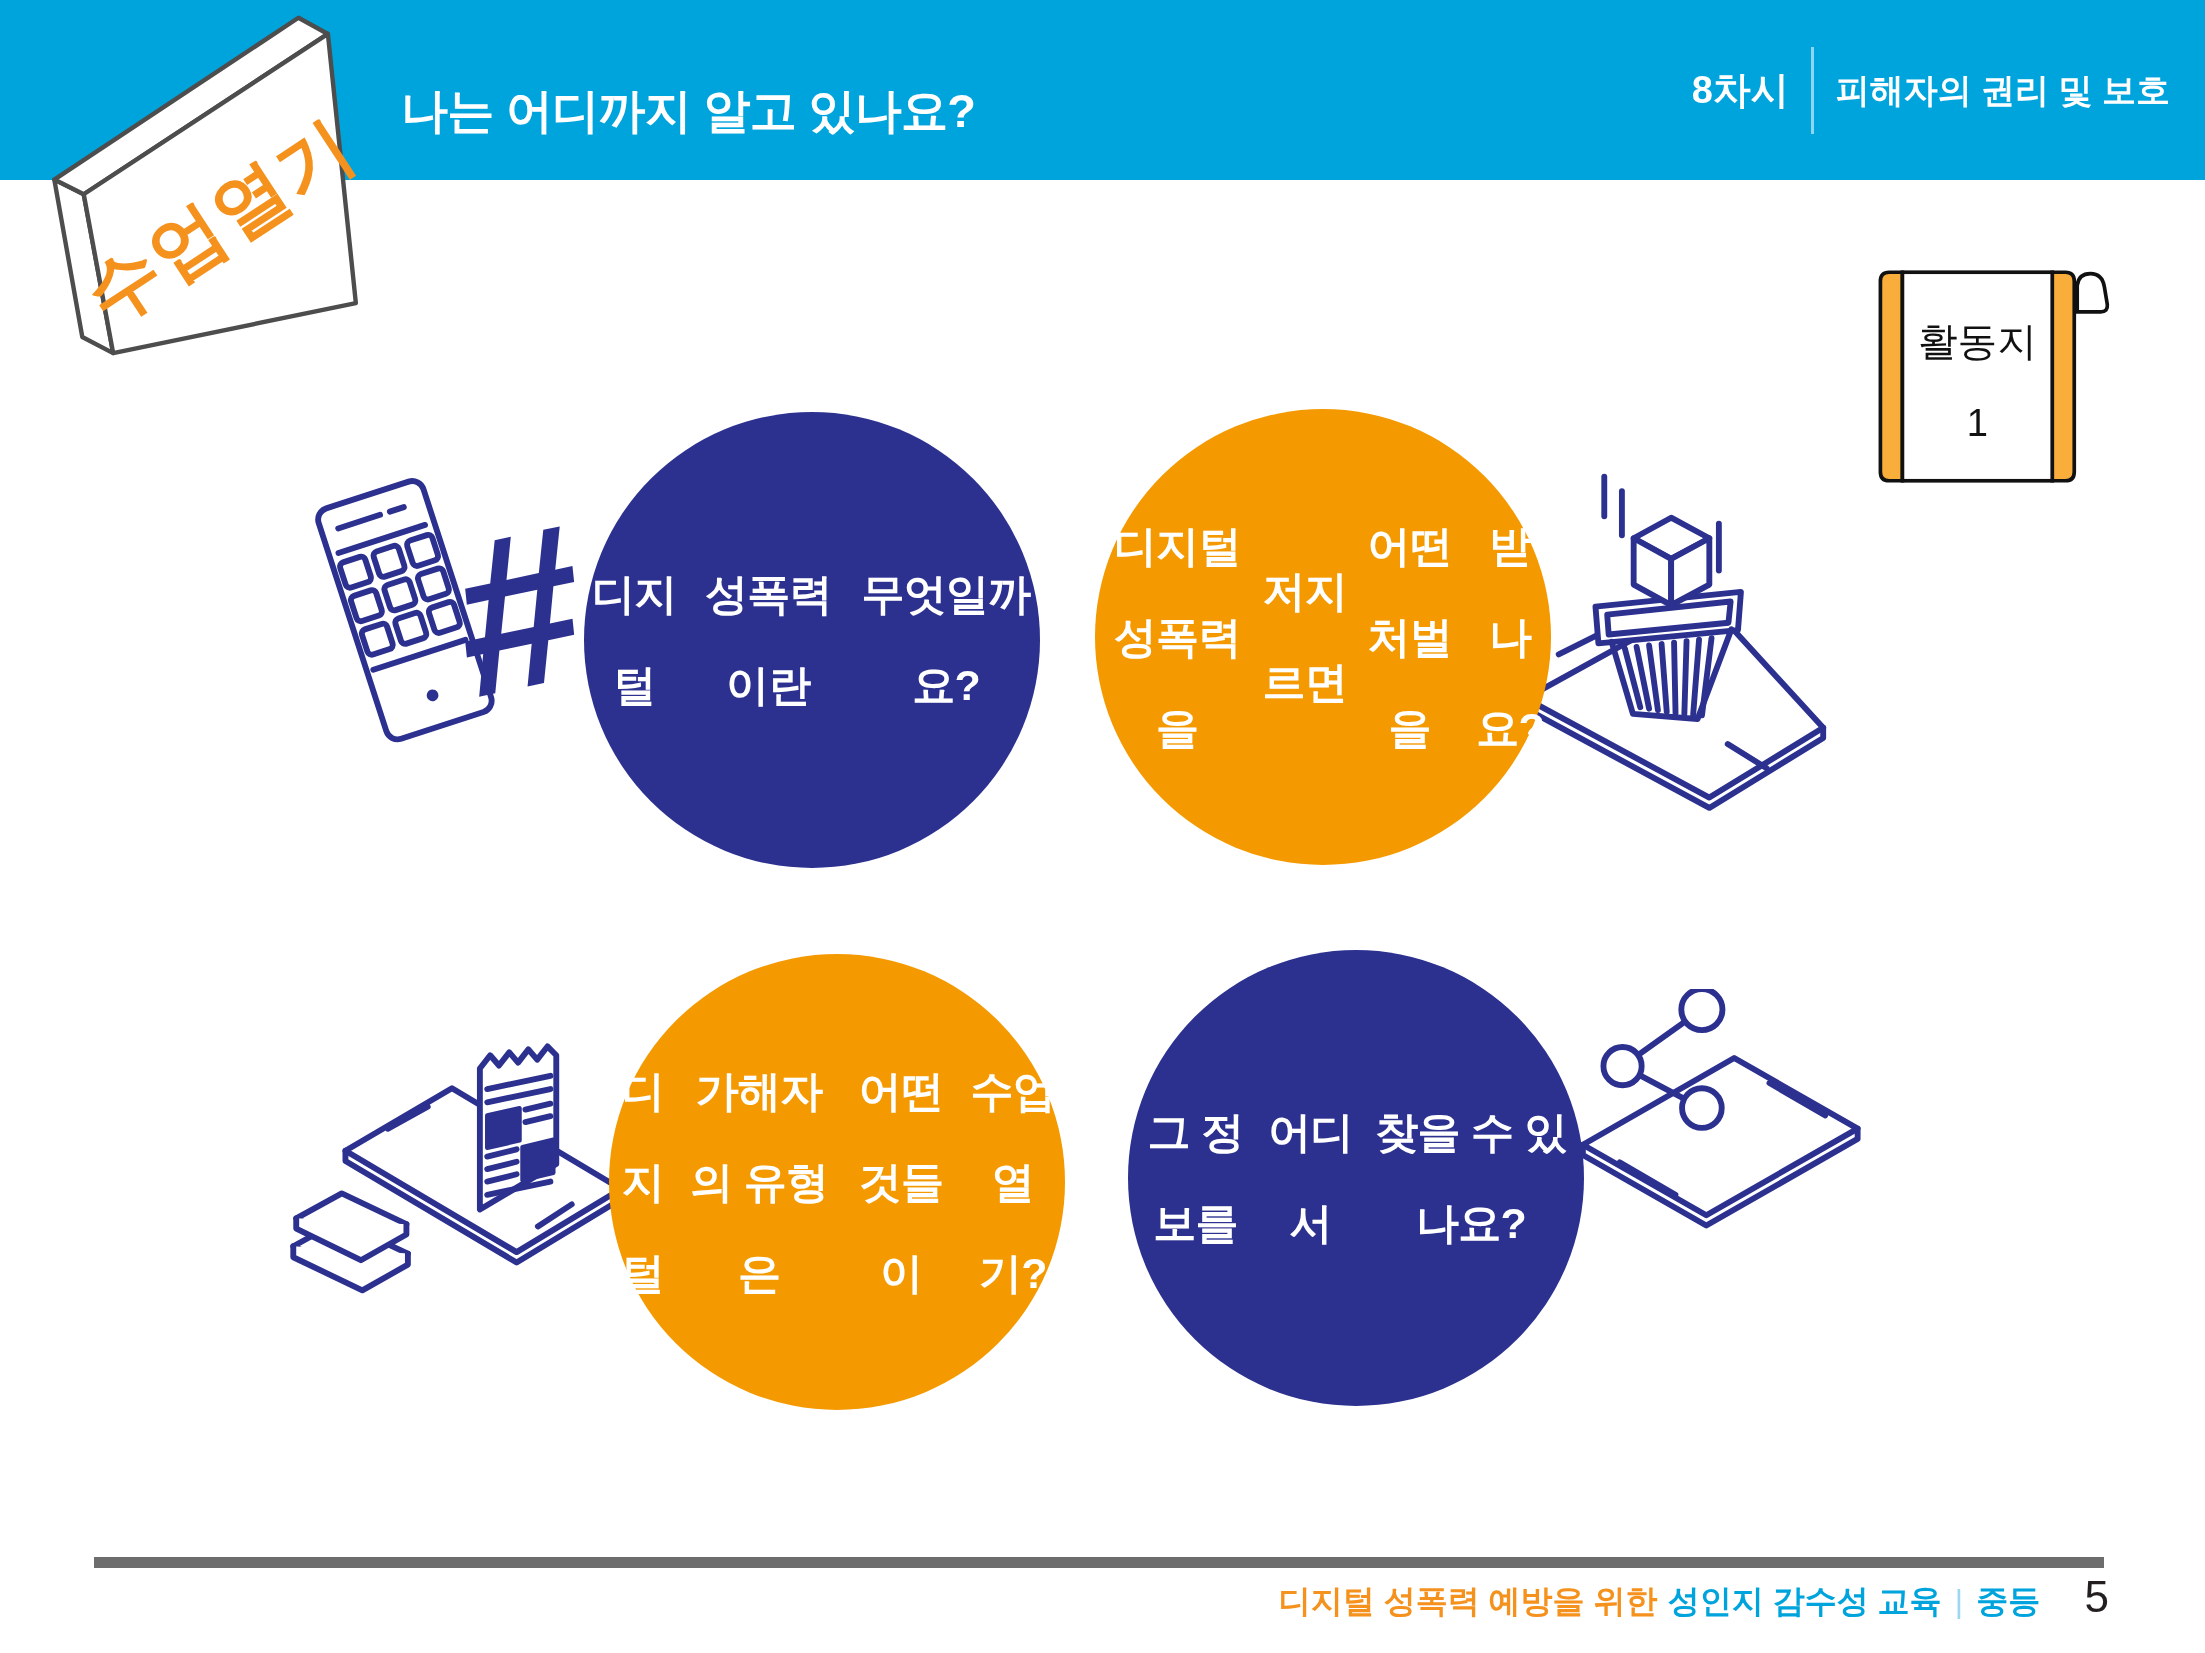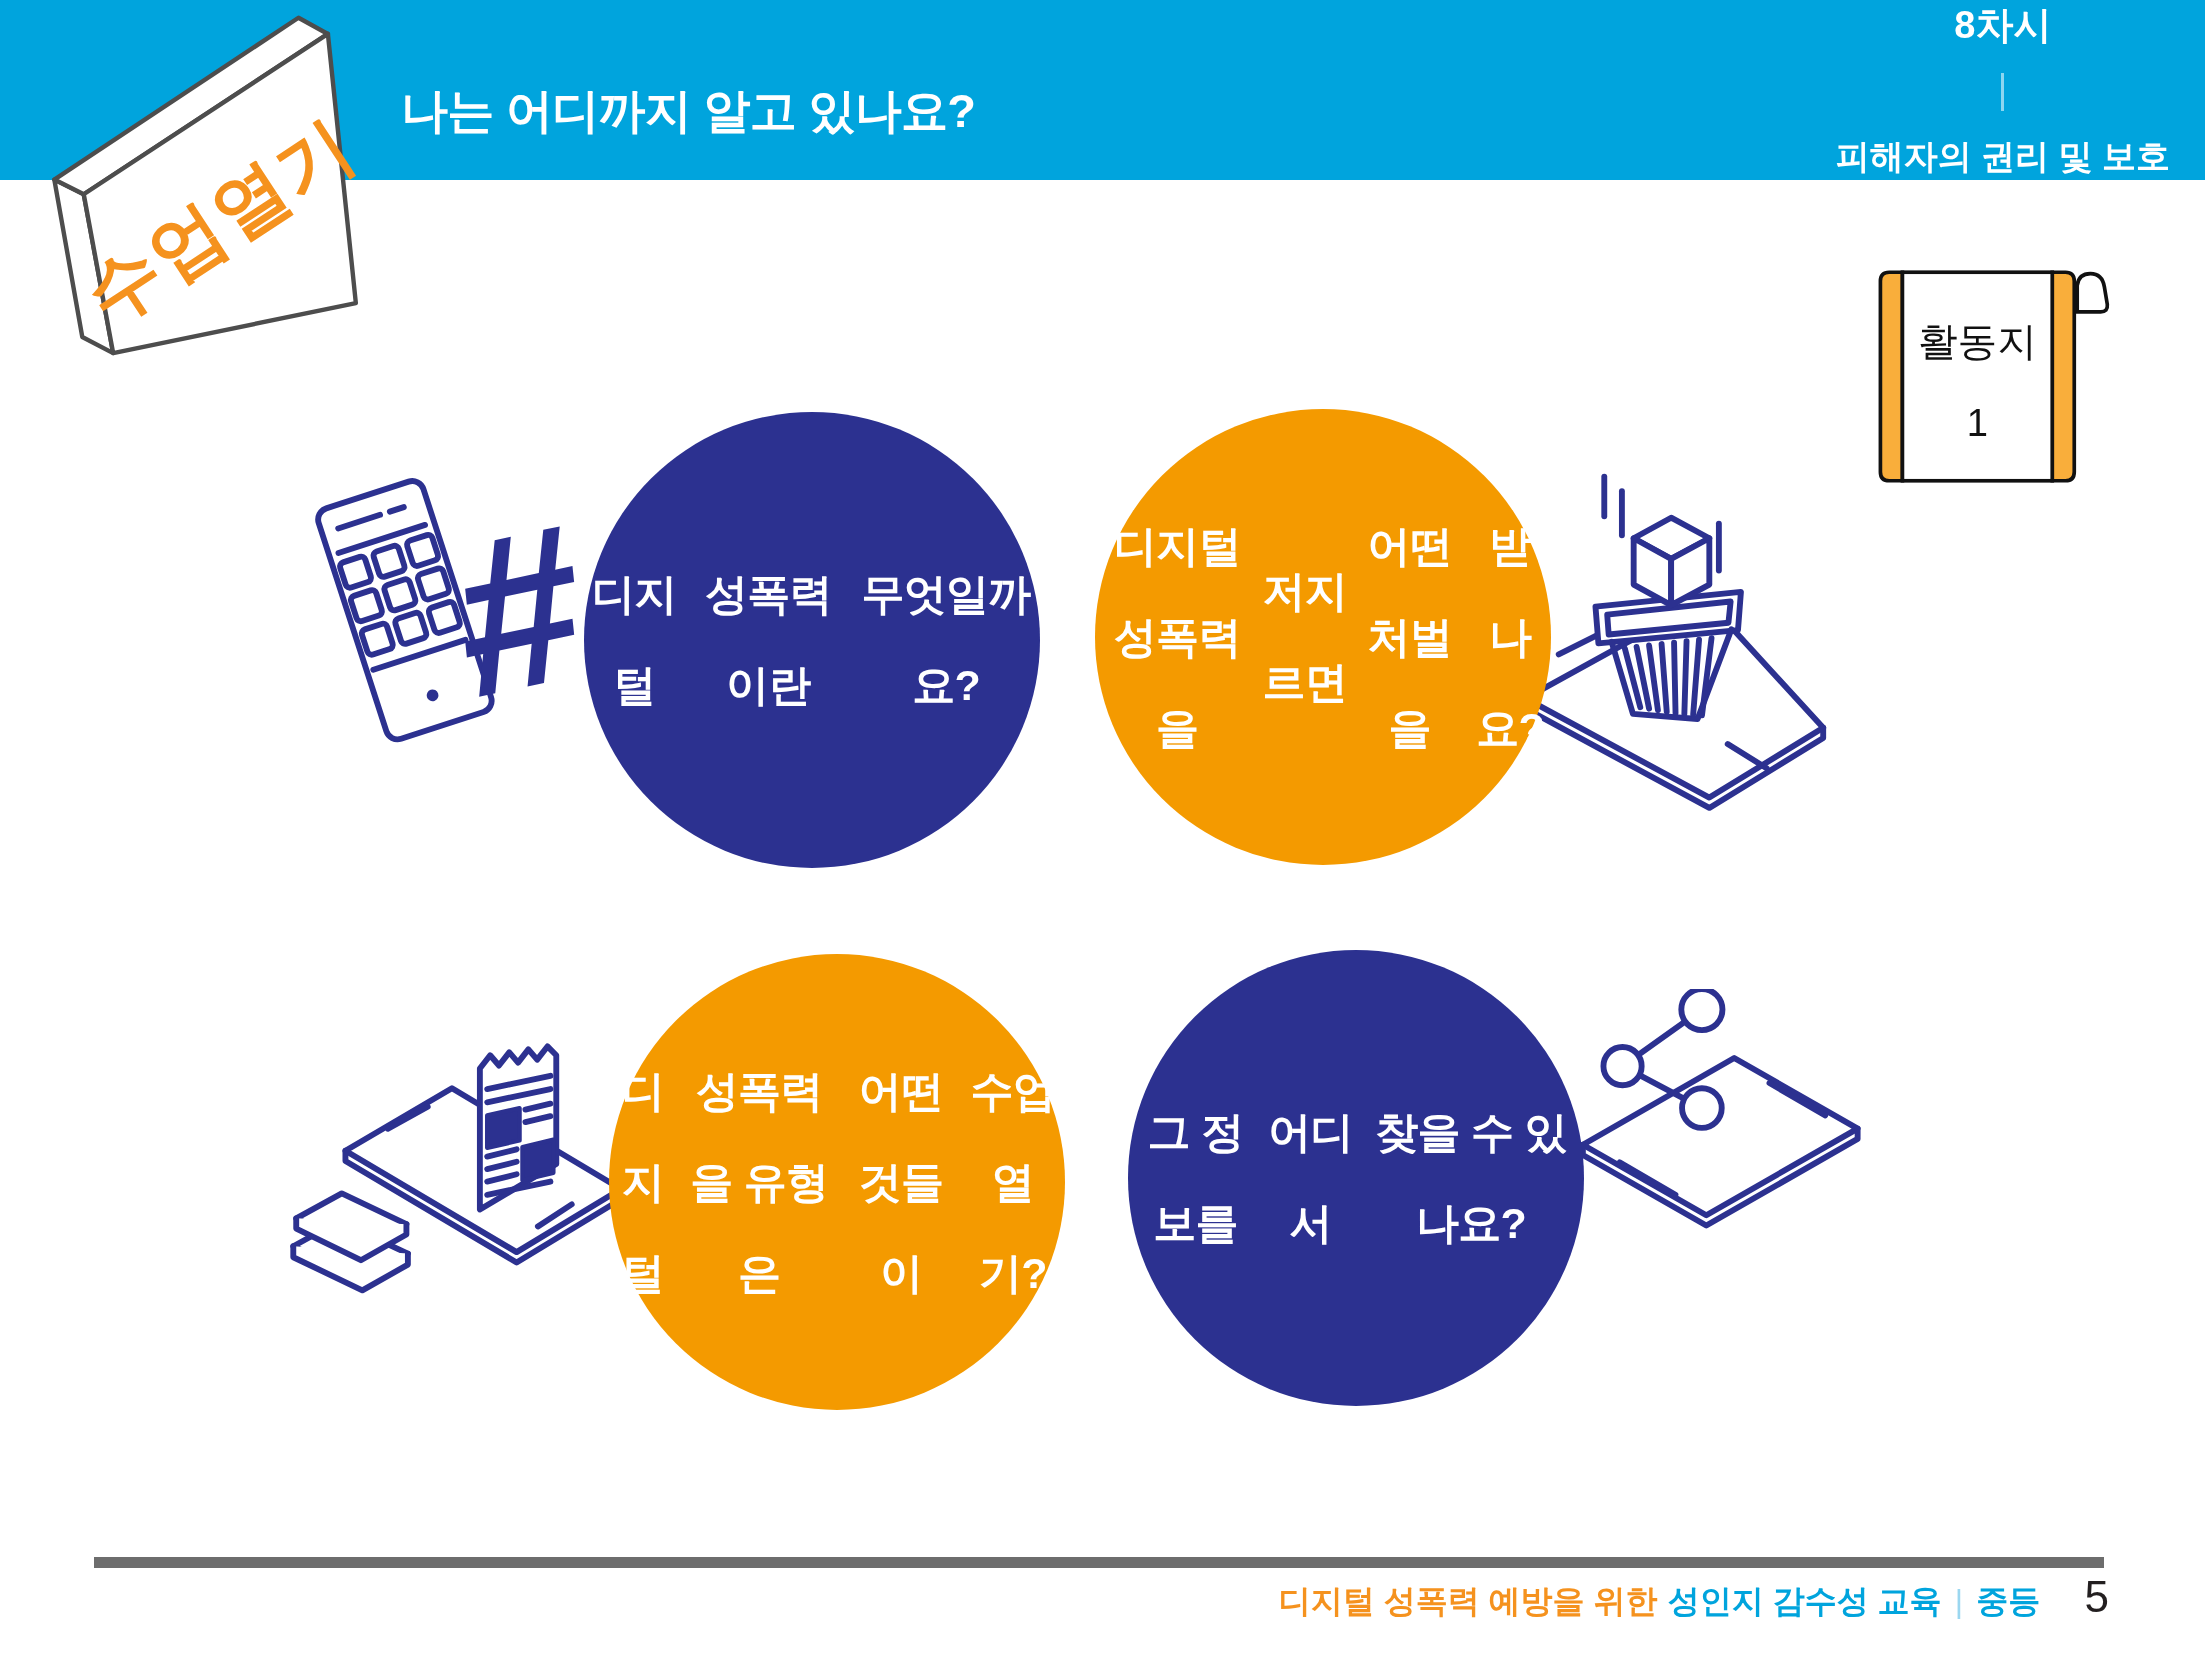--- a/index.html
+++ b/index.html
@@ -4,21 +4,21 @@
 <style>
   html,body{margin:0;padding:0;background:#fff;}
   .slide{position:relative;width:2205px;height:1654px;background:#ffffff;overflow:hidden;
          font-family:"Liberation Sans","DejaVu Sans",sans-serif;}
 
   
   .header-band{position:absolute;left:0;top:0;width:2205px;height:180px;background:#00A4DD;}
   .page-title{position:absolute;left:401px;top:0;height:222px;display:flex;align-items:center;
               font-size:47px;font-weight:bold;color:#ffffff;letter-spacing:-0.7px;z-index:4;}
   .lesson-info{position:absolute;top:0;right:35px;height:180px;display:flex;align-items:center;
-               gap:22px;color:#ffffff;z-index:4;flex-direction:column;}
+               gap:22px;color:#ffffff;z-index:4;}
   .lesson-num{font-size:38px;font-weight:bold;}
   .lesson-sep{width:2.9px;height:87px;background:rgba(255,255,255,.55);}
   .lesson-topic{font-size:34px;font-weight:bold;line-height:1.38;}
 
   
   .sign{position:absolute;left:44px;top:5.9px;z-index:5;}
 
   
   .badge{position:absolute;left:1876px;top:266px;z-index:3;}
 
@@ -173,21 +173,21 @@
 
   <div class="circle orange c2">
     <div>디지털 성폭력을</div>
     <div>저지르면</div>
     <div>어떤 처벌을</div>
     <div>받나요?</div>
   </div>
 
   <div class="circle orange c3">
     <div>디지털</div>
-    <div>성폭력을 유형은</div>
+    <div>가해자의 유형은</div>
     <div>어떤 것들이</div>
     <div>수업열기?</div>
   </div>
 
   <div class="circle navy c4">
     <div>그 정보를</div>
     <div>어디서</div>
     <div>찾을 수 있나요?</div>
   </div>
 

